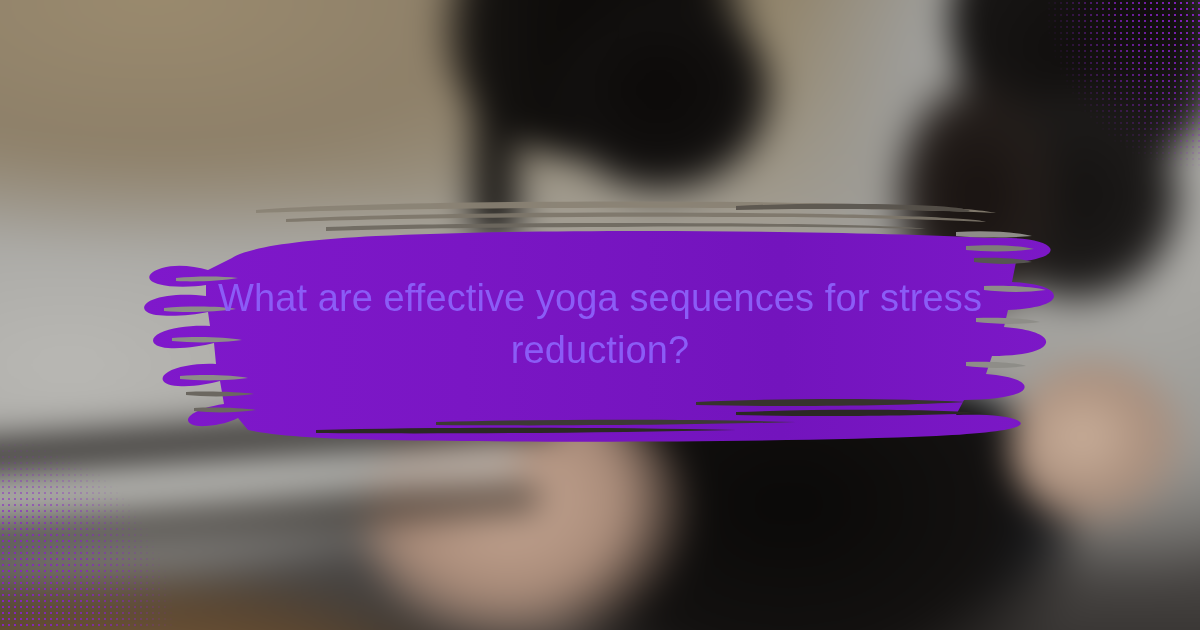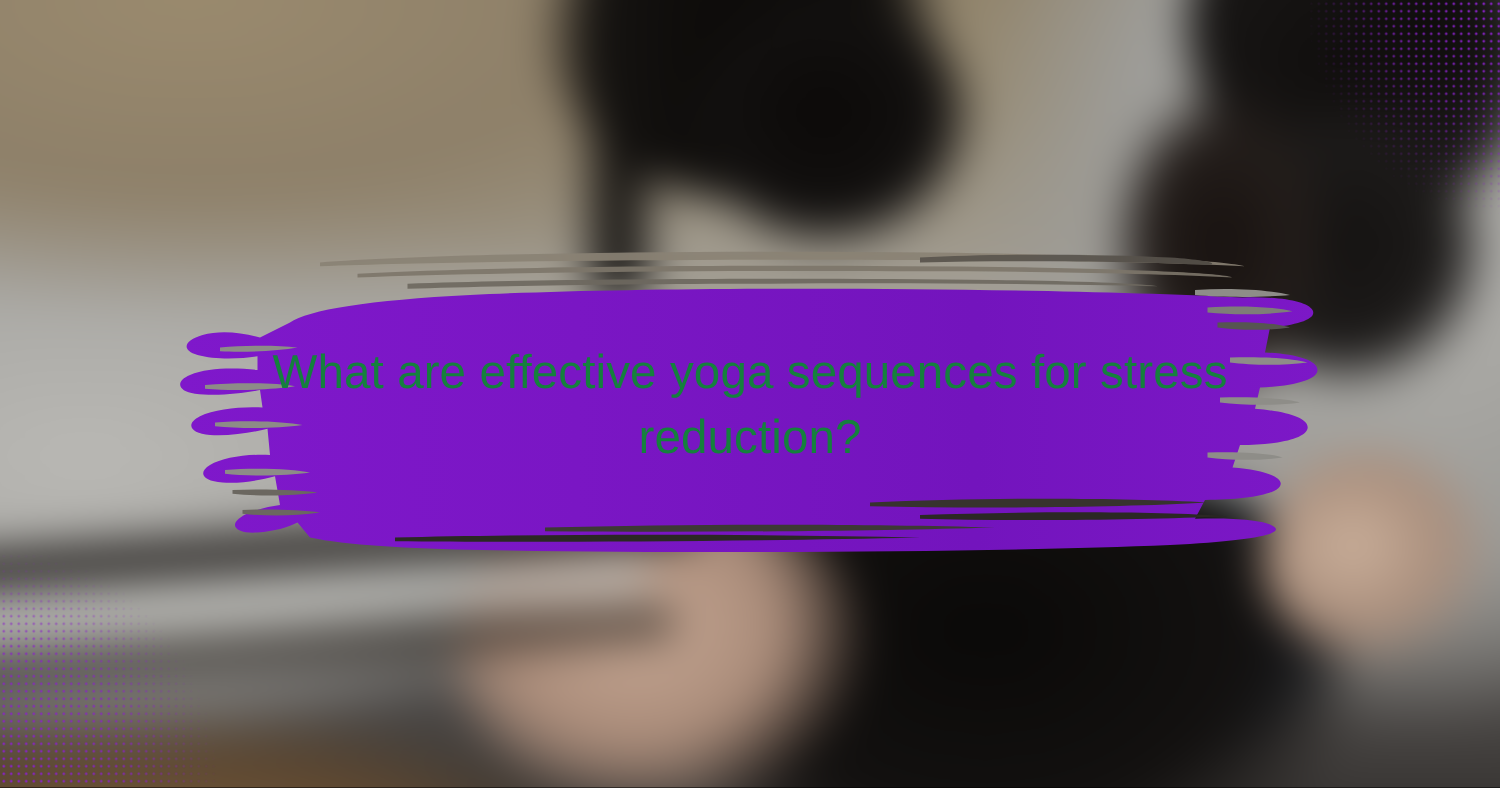--- a/index.html
+++ b/index.html
@@ -146,21 +146,21 @@
   }
   .brush-wrap svg { display: block; width: 100%; height: 100%; }
 
   
   .headline {
     position: absolute;
     left: 150px;
     top: 272px;
     width: 900px;
     text-align: center;
-    color: #15803d;
+    color: #8b5cf6;
     font-size: 38px;
     line-height: 52px;
     font-weight: 400;
     letter-spacing: .1px;
     white-space: pre-line;
   }
 </style>
 </head>
 <body>
 

